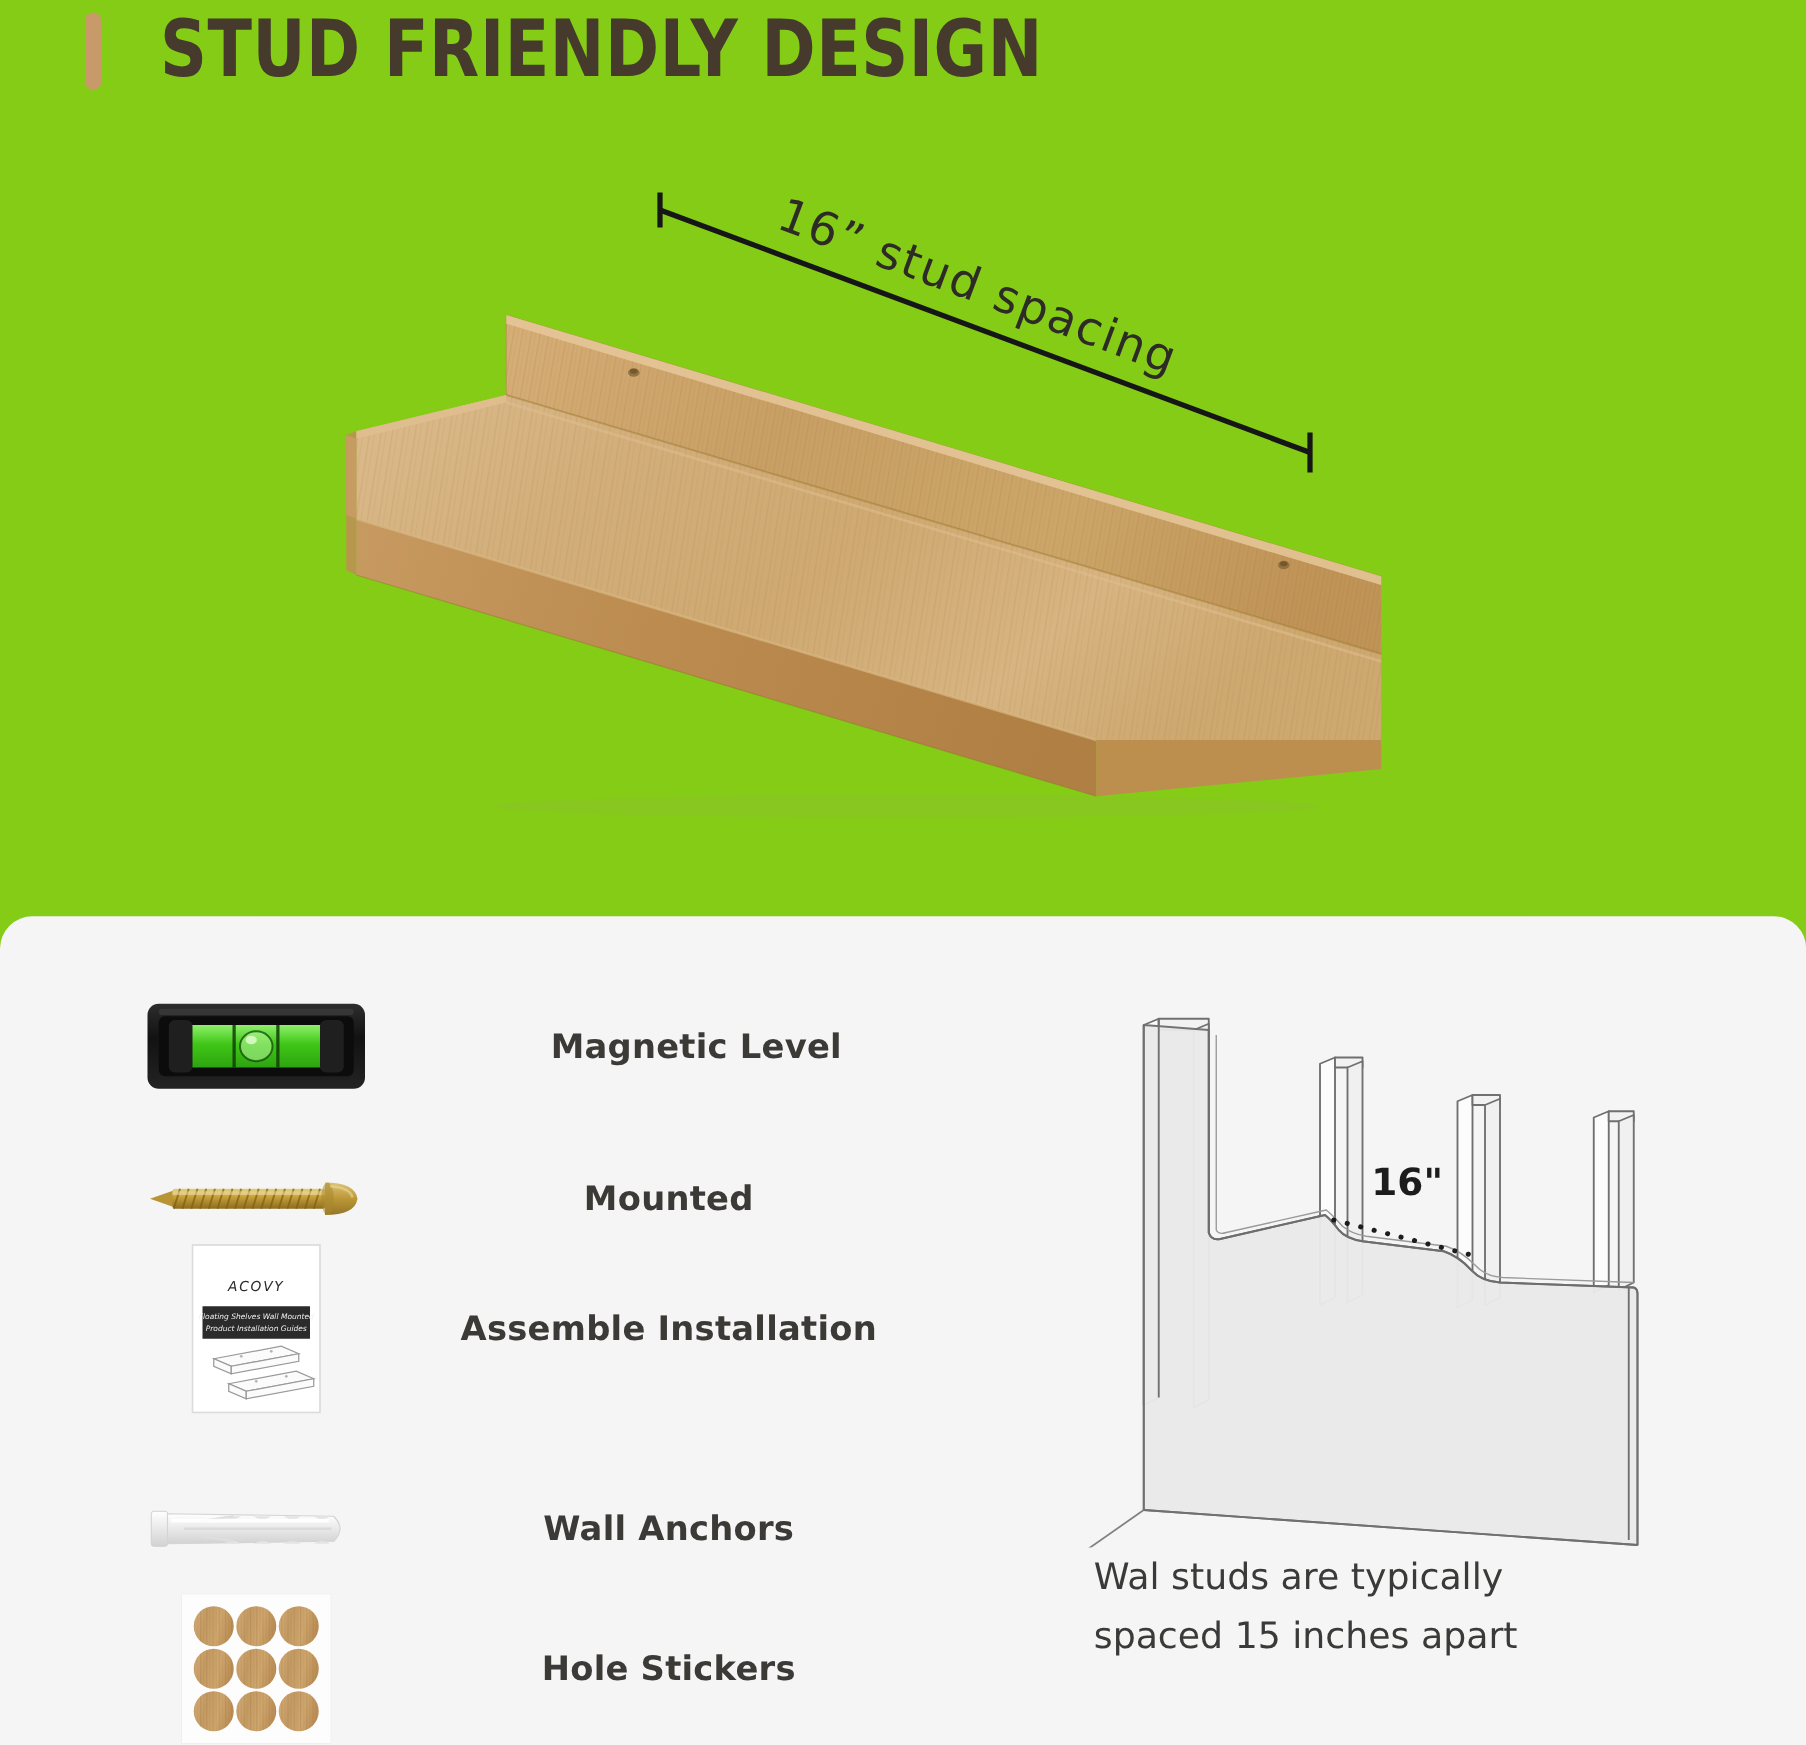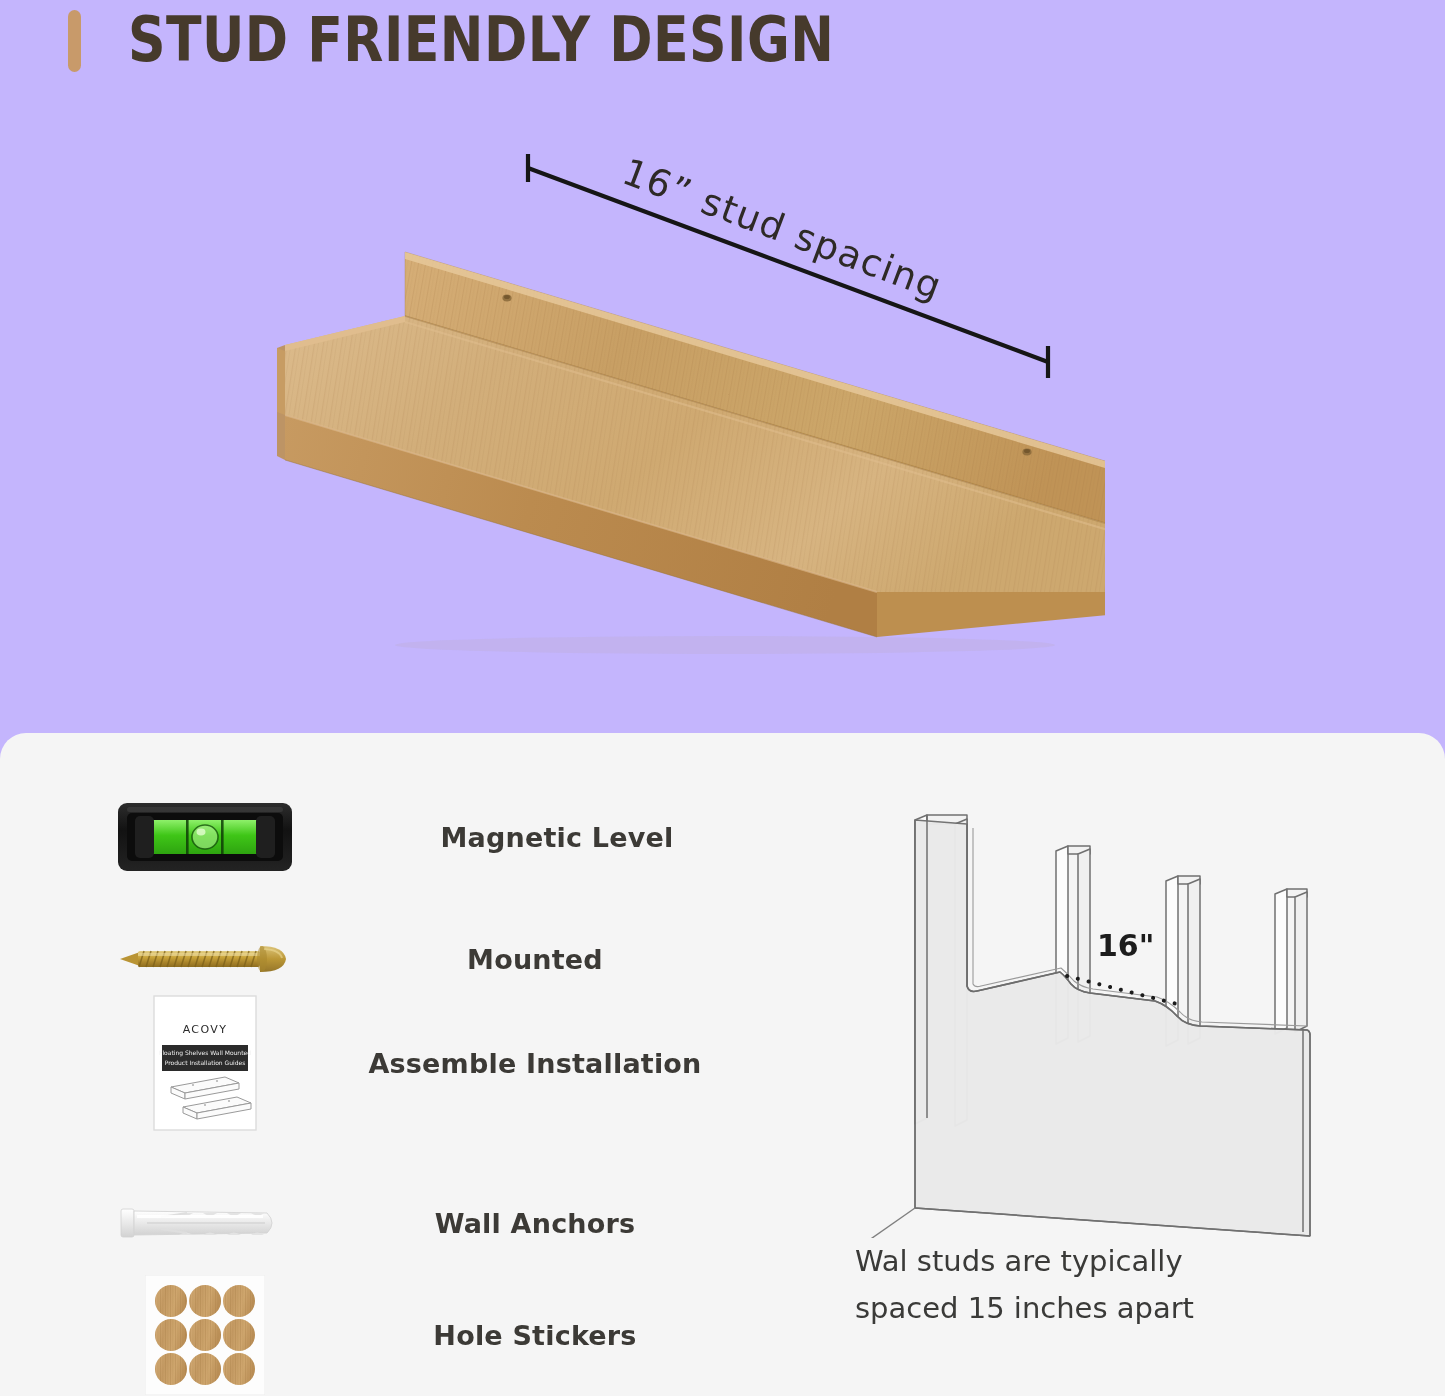--- a/index.html
+++ b/index.html
@@ -10,21 +10,21 @@
     height: 1396px;
     background: #ffffff;
     font-family: "DejaVu Sans", "Liberation Sans", sans-serif;
     overflow: hidden;
   }
 
   #page {
     position: relative;
     width: 1445px;
     height: 983px;
-    background: #c4b5fd;
+    background: #84cc16;
   }
 
   
   #header {
     position: absolute;
     left: 0; top: 0;
     width: 1445px; height: 100px;
   }
   #title-accent-bar {
     position: absolute;
@@ -108,20 +108,21 @@
     display: flex;
     align-items: center;
   }
   .accessory-icon-cell {
     width: 230px;
     height: 108px;
     display: flex;
     align-items: center;
     justify-content: center;
     flex: 0 0 230px;
+    font-style: italic;
   }
   .accessory-icon-cell svg { display: block; }
   .accessory-label {
     flex: 1;
     text-align: center;
     font-family: "DejaVu Sans", "Liberation Sans", sans-serif;
     font-size: 27px;
     font-weight: 700;
     color: #3c3a36;
     letter-spacing: 0.2px;
@@ -144,21 +145,21 @@
   #wall-caption {
     position: absolute;
     left: 855px; top: 505px;
     width: 500px;
     font-family: "DejaVu Sans", "Liberation Sans", sans-serif;
     font-size: 29px;
     line-height: 1.62;
     color: #3a3a38;
     text-align: left;
   }
-  #wall-caption .caption-line { display: block; }
+  #wall-caption .caption-line { display: block; margin-left: 20px; }
 </style>
 </head>
 <body>
 
 <div id="page">
 
   <div id="header">
     <div id="title-accent-bar"></div>
     <div id="page-title">STUD FRIENDLY DESIGN</div>
   </div>

